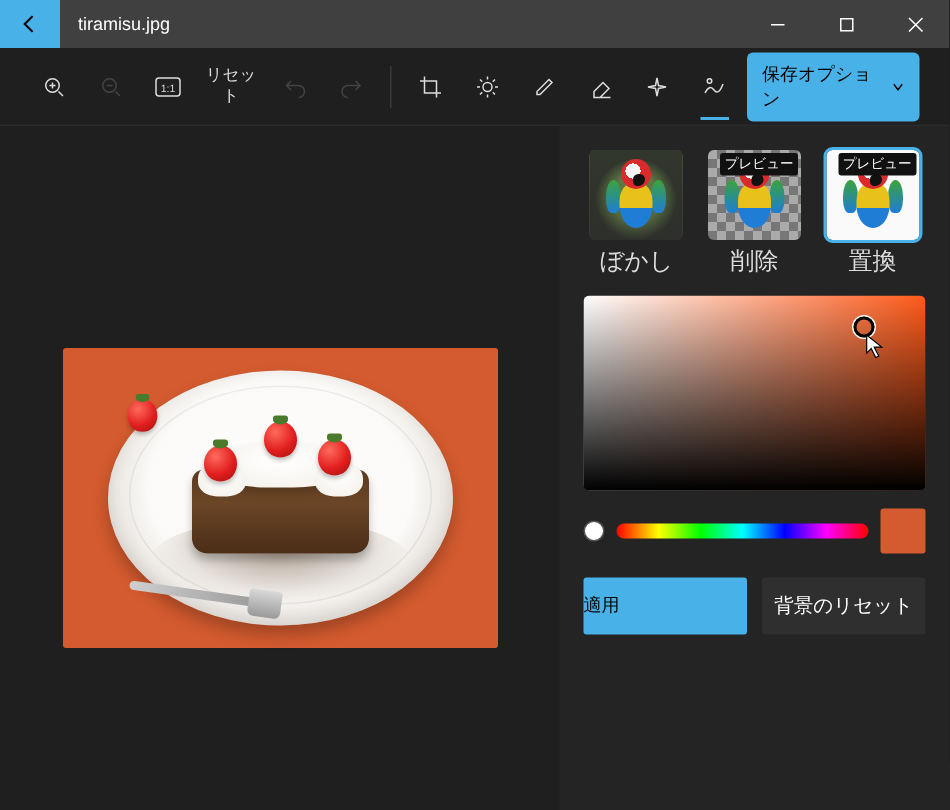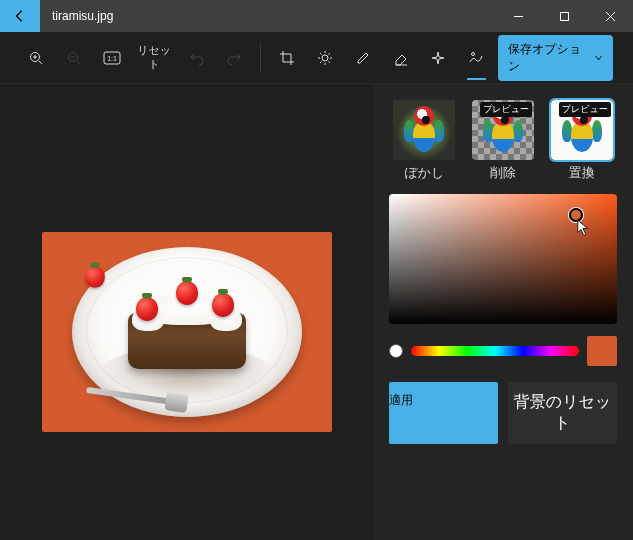--- a/index.html
+++ b/index.html
@@ -329,21 +329,21 @@
   position: absolute;
   top: 2px;
   right: 2px;
   background: #111;
   color: #fff;
   font-size: 9px;
   padding: 1px 3px;
   border-radius: 2px;
 }
 .opt-label {
-  font-size: 13px;
+  font-size: 16px;
   color: #ddd;
 }
 .sv-box {
   width: 100%;
   height: 130px;
   position: relative;
   border-radius: 4px;
   background: linear-gradient(to top, #000, rgba(0,0,0,0)),
               linear-gradient(to right, #fff, #ff5a1a);
 }
@@ -419,21 +419,21 @@
   border-radius: 2px;
   font-size: 12px;
 }
 .btn-reset {
   flex: 1;
   background: #2f2f2f;
   color: #fff;
   padding: 10px 0;
   text-align: center;
   border-radius: 2px;
-  font-size: 16px;
+  font-size: 13px;
 }
 svg { display: block; }
 </style>
 </head>
 <body>
 
 <div class="titlebar">
   <div class="back-btn">
     <svg width="14" height="14" viewBox="0 0 16 16">
         <path d="M10 2 L4 8 L10 14" stroke="#000" stroke-width="1.6" fill="none"></path>

